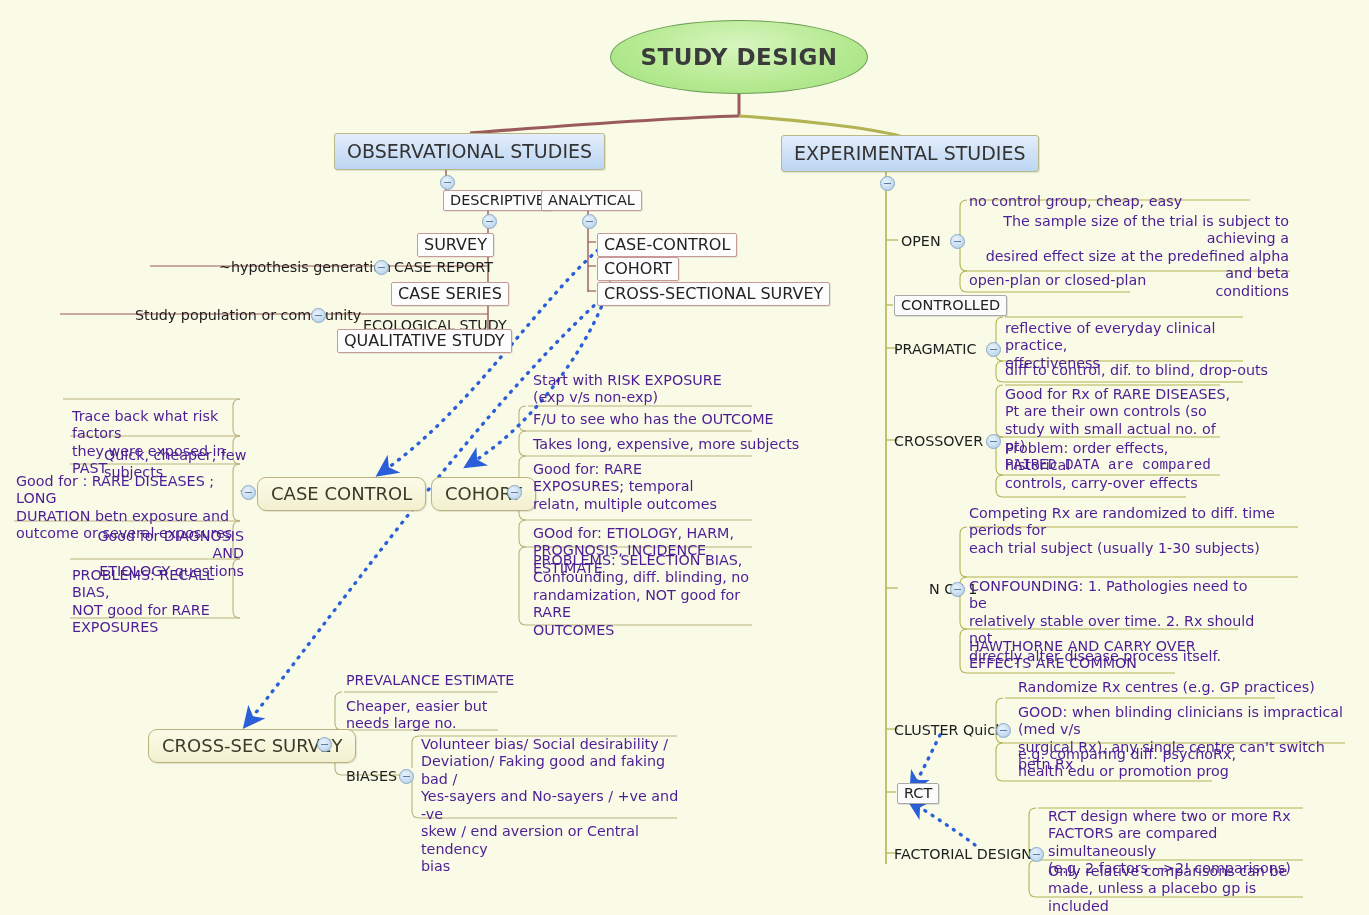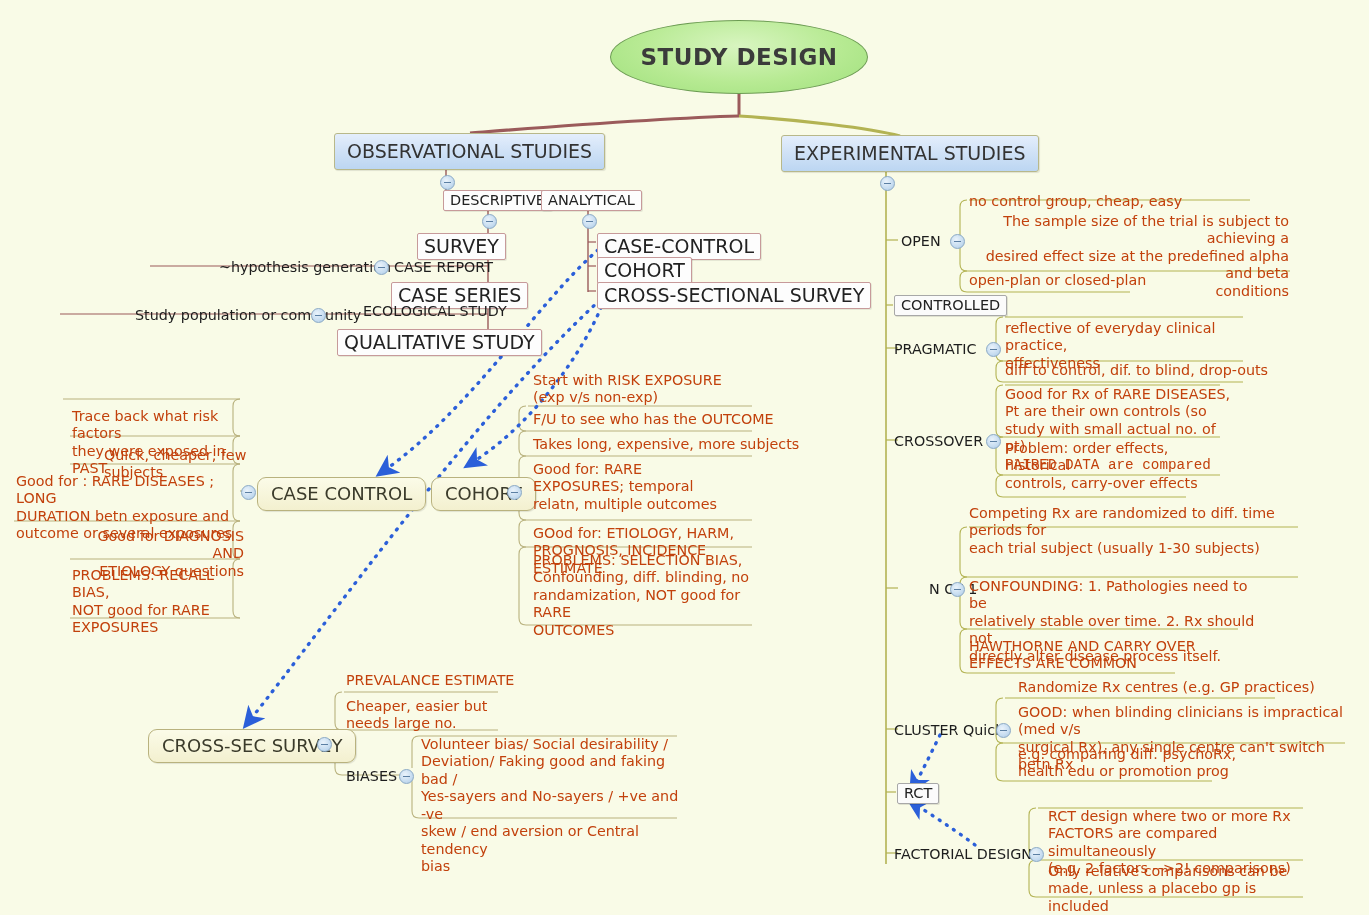--- a/index.html
+++ b/index.html
@@ -35,21 +35,21 @@
     font-size:19px;color:#333;
     box-shadow:1px 1px 1px rgba(0,0,0,.10);
   }
 
   
   .wbox{
     background:#fdfdfd;
     border:1px solid #c79a9a;
     border-radius:2px;
     padding:1px 6px 2px 6px;
-    font-size:19px;color:#222;
+    font-size:16px;color:#222;
     box-shadow:1px 1px 0 rgba(0,0,0,.08);
   }
 
   
   .gbox{
     background:#fbfbfb;
     border:1px solid #a8a8a8;
     border-radius:2px;
     padding:1px 6px 2px 6px;
     font-size:14.5px;color:#222;
@@ -60,21 +60,21 @@
   .cream{
     background:linear-gradient(to bottom,#fbfbe8 0%,#f3f0cf 100%);
     border:1px solid #b9b27e;
     border-radius:9px;
     padding:5px 13px 6px 13px;
     font-size:18px;color:#3a3a2a;
     box-shadow:1px 1px 1px rgba(0,0,0,.10);
   }
 
   
-  .txt{font-size:14.3px;line-height:1.22;color:#c2410c;white-space:normal;}
+  .txt{font-size:14.3px;line-height:1.22;color:#4c1d95;white-space:normal;}
   .txt.nw{white-space:nowrap;}
   .lbl{font-size:14.3px;color:#1d1d1d;white-space:nowrap;}
 
   
   .bub{
     position:absolute;width:13px;height:13px;border-radius:50%;
     background:radial-gradient(circle at 40% 35%,#eaf3fb 0%,#c6dcf0 60%,#a8c6e2 100%);
     border:1px solid #8aa9c6;
   }
   .bub:after{
@@ -234,21 +234,21 @@
   <div class="node wbox" style="left:417px;top:233px;">SURVEY</div>
 
   <div class="node lbl" style="left:219px;top:259px;">~hypothesis generation</div>
   <div class="bub" style="left:374px;top:260px;"></div>
   <div class="node lbl" style="left:394px;top:259px;">CASE REPORT</div>
 
   <div class="node wbox" style="left:391px;top:282px;">CASE SERIES</div>
 
   <div class="node lbl" style="left:135px;top:307px;">Study population or community</div>
   <div class="bub" style="left:311px;top:308px;"></div>
-  <div class="node lbl" style="left:331px;top:303px;padding-left:32px;">ECOLOGICAL STUDY</div>
+  <div class="node lbl" style="left:331px;top:317px;padding-left:32px;">ECOLOGICAL STUDY</div>
 
   <div class="node wbox" style="left:337px;top:329px;">QUALITATIVE STUDY</div>
 
   <div class="node wbox" style="left:597px;top:233px;">CASE-CONTROL</div>
   <div class="node wbox" style="left:597px;top:257px;">COHORT</div>
   <div class="node wbox" style="left:597px;top:282px;">CROSS-SECTIONAL SURVEY</div>
 
   <div class="node cream" style="left:257px;top:477px;">CASE CONTROL</div>
   <div class="bub" style="left:241px;top:485px;"></div>
 

